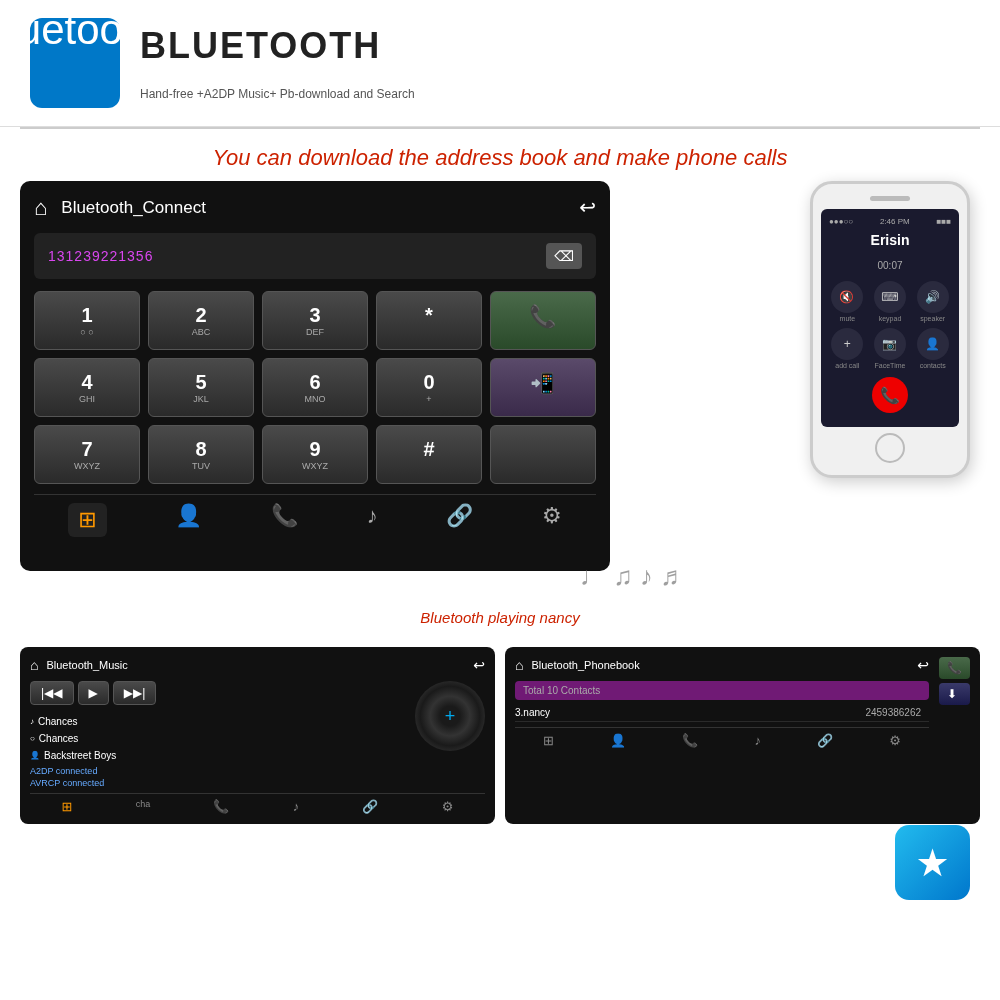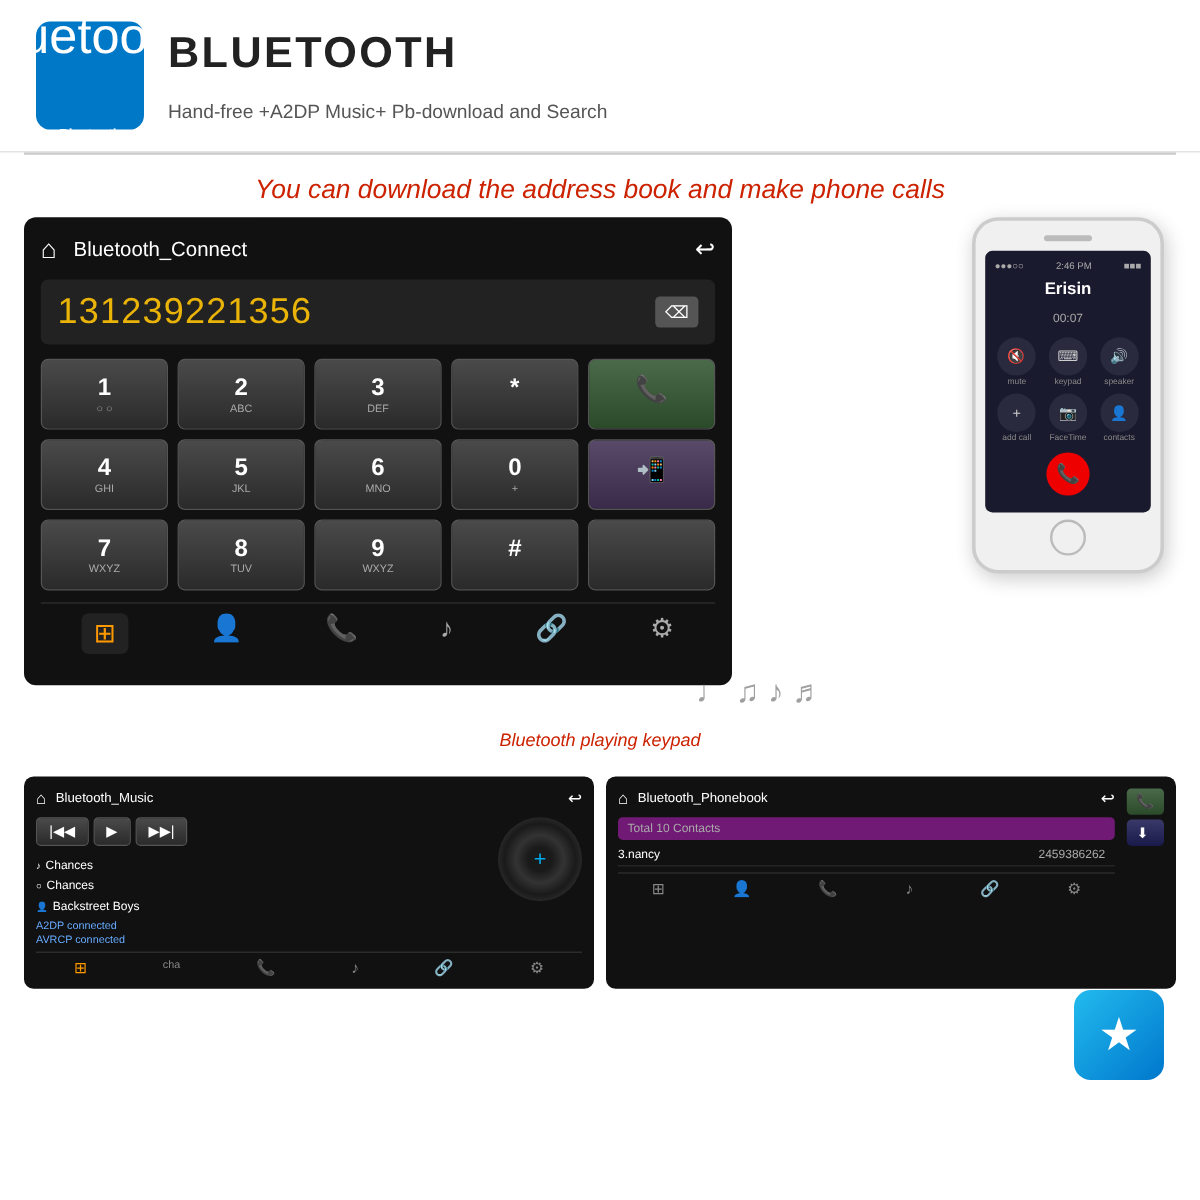--- a/index.html
+++ b/index.html
@@ -41,21 +41,21 @@
       font-weight: bold;
       margin-top: 4px;
     }
     .header-text h1 {
       font-size: 36px;
       font-weight: bold;
       letter-spacing: 2px;
       color: #222;
     }
     .header-text p {
-      font-size: 16px;
+      font-size: 12px;
       color: #555;
       margin-top: 20px;
     }
 
     
     .divider {
       height: 2px;
       background: #ccc;
       margin: 0 20px;
     }
@@ -111,22 +111,22 @@
     .number-display {
       background: #222;
       border-radius: 6px;
       padding: 10px 14px;
       display: flex;
       align-items: center;
       justify-content: space-between;
       margin-bottom: 12px;
     }
     .number-text {
-      color: #eab308;
-      font-size: 30px;
+      color: #d946ef;
+      font-size: 14px;
       letter-spacing: 1px;
     }
     .backspace-btn {
       background: #555;
       color: white;
       border: none;
       border-radius: 4px;
       padding: 5px 8px;
       font-size: 14px;
       cursor: pointer;
@@ -586,21 +586,21 @@
       </div>
       <div class="sp-home"></div>
     </div>
   </div>
 </div>
 
 <div style="position:relative; height:30px;">
   <div style="position:absolute; left:580px; top:-10px; font-size:26px; color:#777; opacity:0.7;">♩ ♫ ♪ ♬</div>
 </div>
 
-<div class="bottom-caption">Bluetooth playing keypad</div>
+<div class="bottom-caption">Bluetooth playing nancy</div>
 
 <div class="bottom-section">
 
   <div class="small-car-screen">
     <div class="small-screen-header">
       <span class="small-home-icon">⌂</span>
       <span class="small-screen-title">Bluetooth_Music</span>
       <span class="small-back-icon">↩</span>
     </div>
     <div style="display:flex; gap:8px; align-items:flex-start;">

